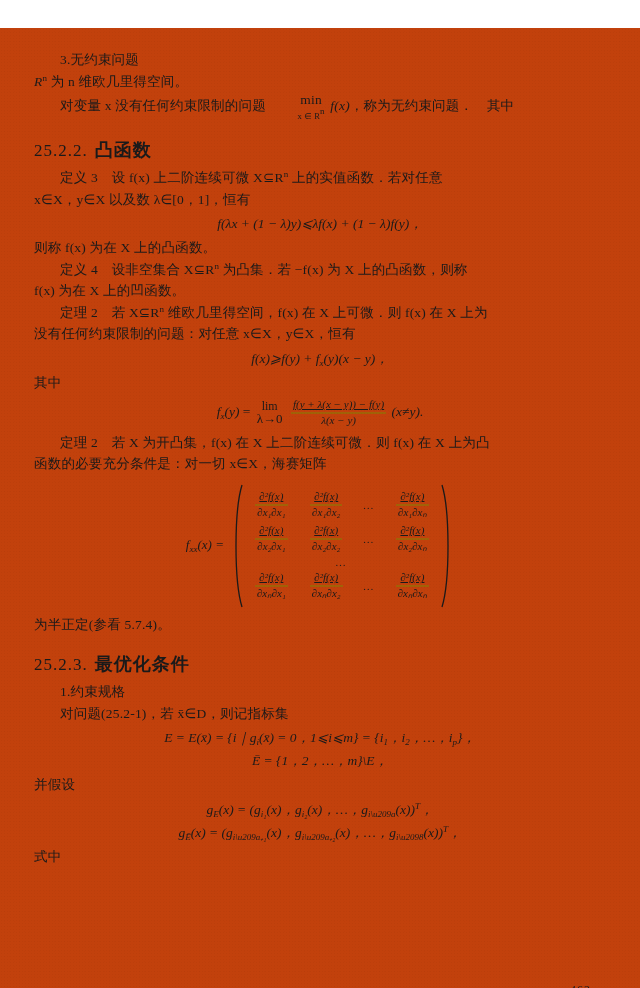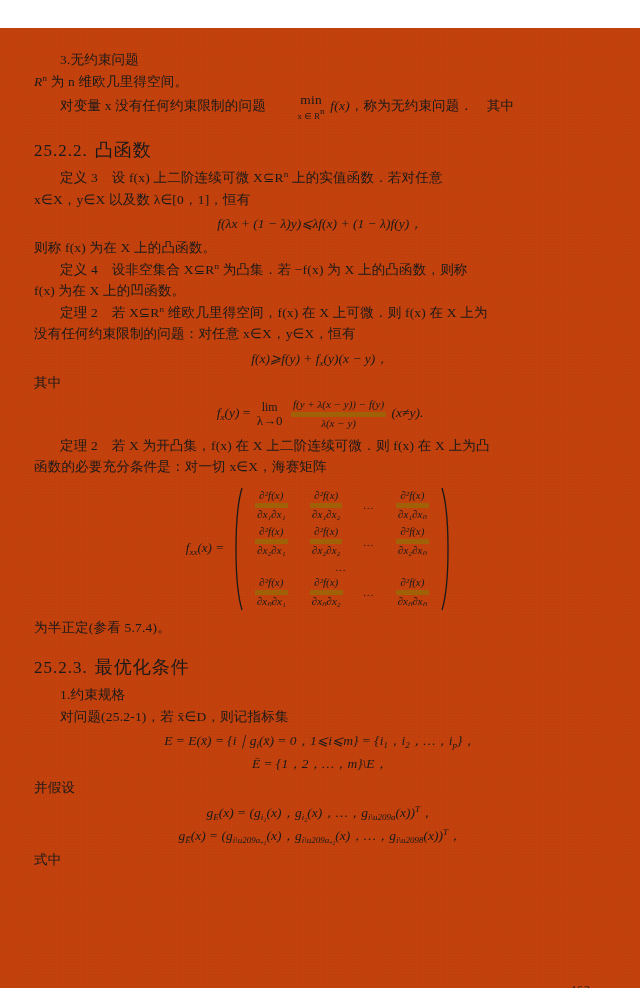--- a/index.html
+++ b/index.html
@@ -46,41 +46,41 @@
     letter-spacing: 0.2px;
   }
   .indent { text-indent: 26px; }
   .sec-head {
     font-size: 17px;
     font-weight: normal;
     margin: 17px 0 6px 0;
     letter-spacing: 1px;
   }
   .sec-head .num { margin-right: 7px; }
-  .sec-head .cn { font-size: 18px; }
+  .sec-head .cn { font-size: 18px; font-weight: bold; }
   .b { font-weight: normal; }
   .it { font-style: italic; }
   .mathline {
     text-align: center;
     font-size: 13.5px;
     margin: 5px 0 5px 0;
     font-family: "Liberation Serif", serif;
   }
   .mathline.it { font-style: italic; }
   .sub { font-size: 9px; vertical-align: -0.3em; }
   .sup { font-size: 9px; vertical-align: 0.55em; }
   .frac {
     display: inline-block;
     vertical-align: middle;
     text-align: center;
     font-size: 11px;
     line-height: 1.25;
     margin: 0 2px;
   }
-  .frac .top { display: block; border-bottom: 5px solid #a16207; padding: 0 2px; }
+  .frac .top { display: block; border-bottom: 2px solid #a16207; padding: 0 2px; text-decoration: underline; }
   .frac .bot { display: block; padding: 0 2px; }
   .lim {
     display: inline-block;
     text-align: center;
     vertical-align: middle;
     font-size: 12px;
     line-height: 1.05;
     margin: 0 3px;
   }
   .lim .sm { display: block; font-size: 13px; }

